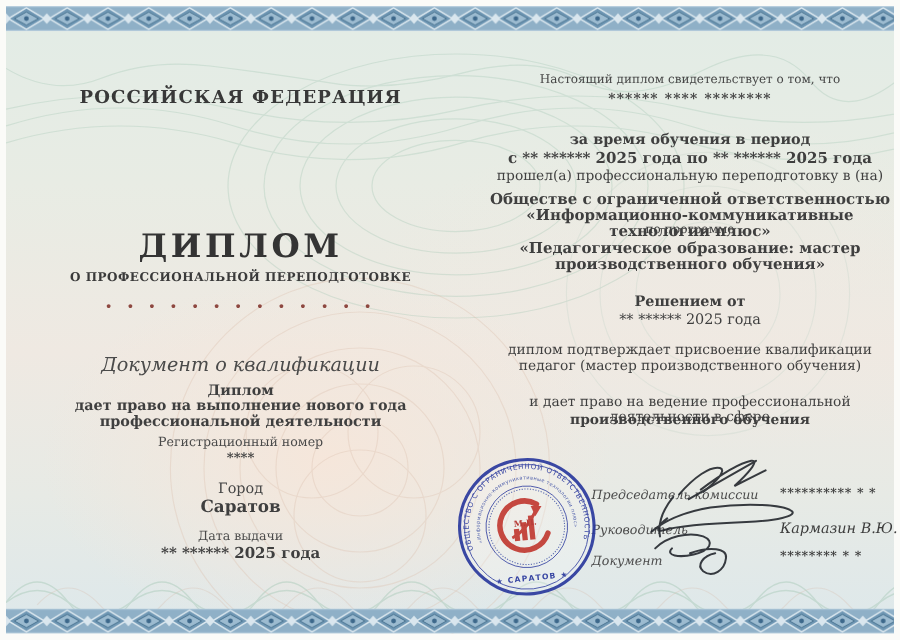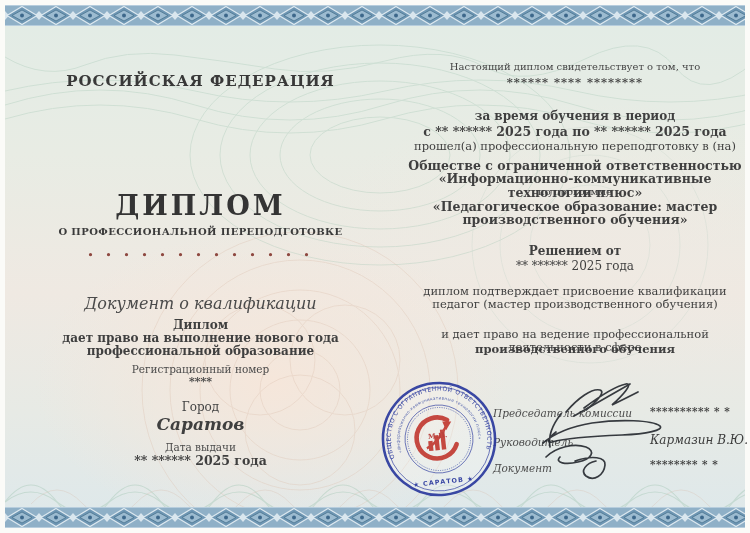--- a/index.html
+++ b/index.html
@@ -20,21 +20,21 @@
   .dtitle{top:185px;font-size:27px;font-weight:bold;letter-spacing:3px;color:#343434;}
   .dsub{top:221px;font-size:10px;font-weight:bold;letter-spacing:.4px;color:#3a3a3a;}
   .dots{top:245px;font-size:11px;letter-spacing:4px;color:#8e4840;}
   .qualh{top:290px;font-size:16px;font-style:italic;color:#4a4a4a;}
   .r1{top:314px;font-size:12px;font-weight:bold;}
   .r2{top:327px;font-size:12px;font-weight:bold;}
   .r3{top:340px;font-size:12px;font-weight:bold;}
   .reglab{top:358px;font-size:10.5px;color:#4a4a4a;}
   .regval{top:371px;font-size:11px;font-weight:bold;}
   .citylab{top:396px;font-size:12px;color:#444;}
-  .cityval{top:410px;font-size:17px;font-weight:bold;font-style:italic;}
+  .cityval{top:410px;font-size:14px;font-weight:bold;}
   .datelab{top:436px;font-size:10.5px;color:#4a4a4a;}
   .dateval{top:449px;font-size:12.5px;font-weight:bold;}
   
   .intro{top:56px;font-size:10px;color:#454545;}
   .hname{top:71px;font-size:11.5px;font-weight:bold;letter-spacing:1px;}
   .p1{top:105px;font-size:12px;font-weight:bold;}
   .p2{top:120px;font-size:12.5px;font-weight:bold;}
   .p3{top:135px;font-size:11.5px;}
   .org1{top:154px;font-size:12.5px;font-weight:bold;}
   .org2{top:167px;font-size:12.5px;font-weight:bold;}
@@ -131,21 +131,21 @@
       <rect width="100%" height="21" fill="url(#bandB)"></rect>
     </svg>
 
     <div class="line lcol country">РОССИЙСКАЯ ФЕДЕРАЦИЯ</div>
     <div class="line lcol dtitle">ДИПЛОМ</div>
     <div class="line lcol dsub">О ПРОФЕССИОНАЛЬНОЙ ПЕРЕПОДГОТОВКЕ</div>
     <div class="line lcol dots">• • • • • • • • • • • • •</div>
     <div class="line lcol qualh">Документ о квалификации</div>
     <div class="line lcol r1">Диплом</div>
     <div class="line lcol r2">дает право на выполнение нового года</div>
-    <div class="line lcol r3">профессиональной образование</div>
+    <div class="line lcol r3">профессиональной деятельности</div>
     <div class="line lcol reglab">Регистрационный номер</div>
     <div class="line lcol regval">****</div>
     <div class="line lcol citylab">Город</div>
     <div class="line lcol cityval">Саратов</div>
     <div class="line lcol datelab">Дата выдачи</div>
     <div class="line lcol dateval">** ****** 2025 года</div>
 
     <div class="line rcol intro">Настоящий диплом свидетельствует о том, что</div>
     <div class="line rcol hname">****** **** ********</div>
     <div class="line rcol p1">за время обучения в период</div>

